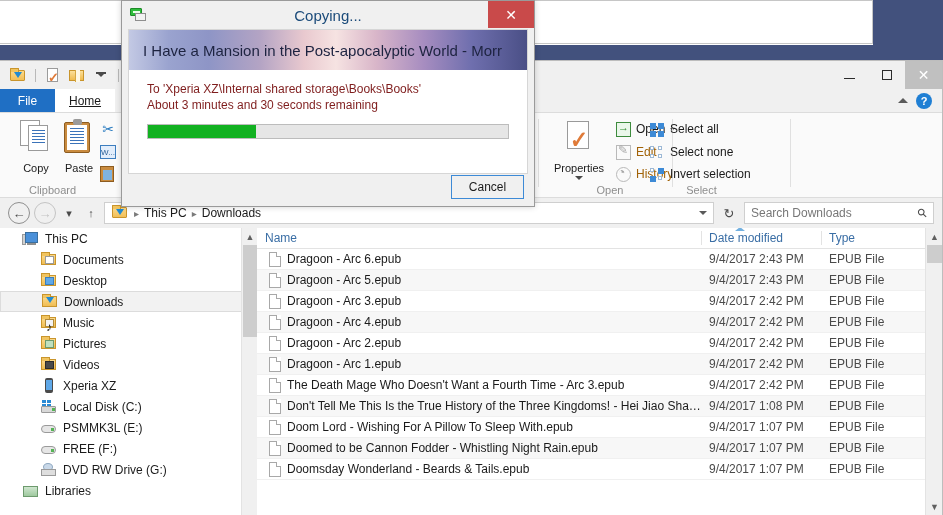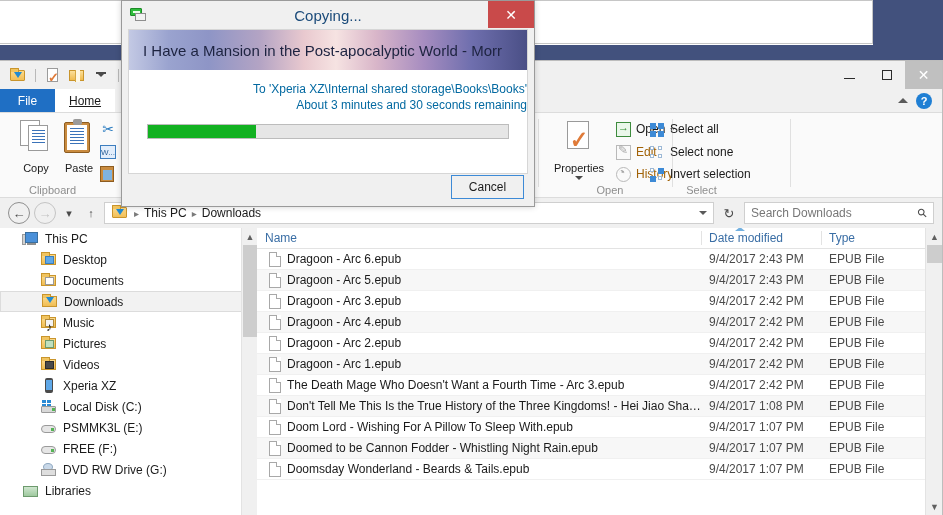--- a/index.html
+++ b/index.html
@@ -423,21 +423,21 @@
     background: linear-gradient(90deg,
       #c3c9e4 0%, #9aa3cf 10%, #8e95c6 20%, #b4a4c4 33%,
       #e9c9cf 44%, #f6e3e2 52%, #d9b6c9 62%, #a78dc0 74%,
       #6f6fae 86%, #4a4f86 100%);
     display: flex; align-items: center;
   }
   .dlg-banner-text {
     padding-left: 14px; font-size: 15px; color: #1d2340; white-space: nowrap;
     overflow: hidden; font-family: "Liberation Sans", sans-serif;
   }
-  .dlg-lines { padding: 11px 0 0 18px; font-size: 12px; color: #0369a1; line-height: 16px; text-align: right; }
+  .dlg-lines { padding: 11px 0 0 18px; font-size: 12px; color: #7f1d1d; line-height: 16px; }
   .dlg-progress-wrap { padding: 11px 18px 0 18px; }
   .dlg-progress {
     position: relative; width: 100%; height: 15px;
     background: #e6e6e6; border: 1px solid #bcbcbc;
   }
   .dlg-progress-fill { position: absolute; left: 0; top: 0; height: 100%; background: #12b121; }
   .dlg-footer {
     position: absolute; left: 6px; top: 172px; width: 400px; height: 28px;
     display: flex; align-items: center; justify-content: flex-end; padding-right: 4px;
   }
@@ -628,30 +628,30 @@
           <span class="ti-ico ico-pc">
             <span class="tower"></span>
               <span class="mon"></span>
               <span class="base"></span>
           </span>
           <span>This PC</span>
         </div>
         <div class="tree-item child">
           <span class="ti-ico">
               <span class="fld"></span>
-              <span class="fld-badge" style="background:#5fa8e8;border:1px solid #3b7fbd"></span>
-            </span>
-          <span>Desktop</span>
+              <span class="fld-badge" style="background:#fff;border:1px solid #9a9a9a"></span>
+            </span>
+          <span>Documents</span>
         </div>
         <div class="tree-item child">
           <span class="ti-ico">
               <span class="fld"></span>
-              <span class="fld-badge" style="background:#fff;border:1px solid #9a9a9a"></span>
-            </span>
-          <span>Documents</span>
+              <span class="fld-badge" style="background:#5fa8e8;border:1px solid #3b7fbd"></span>
+            </span>
+          <span>Desktop</span>
         </div>
         <div class="tree-item child selected">
           <span class="ti-ico">
               <span class="fld"></span>
               <span class="dl-arrow" style="left:5px;top:3px"></span>
             </span>
           <span>Downloads</span>
         </div>
         <div class="tree-item child">
           <span class="ti-ico">

